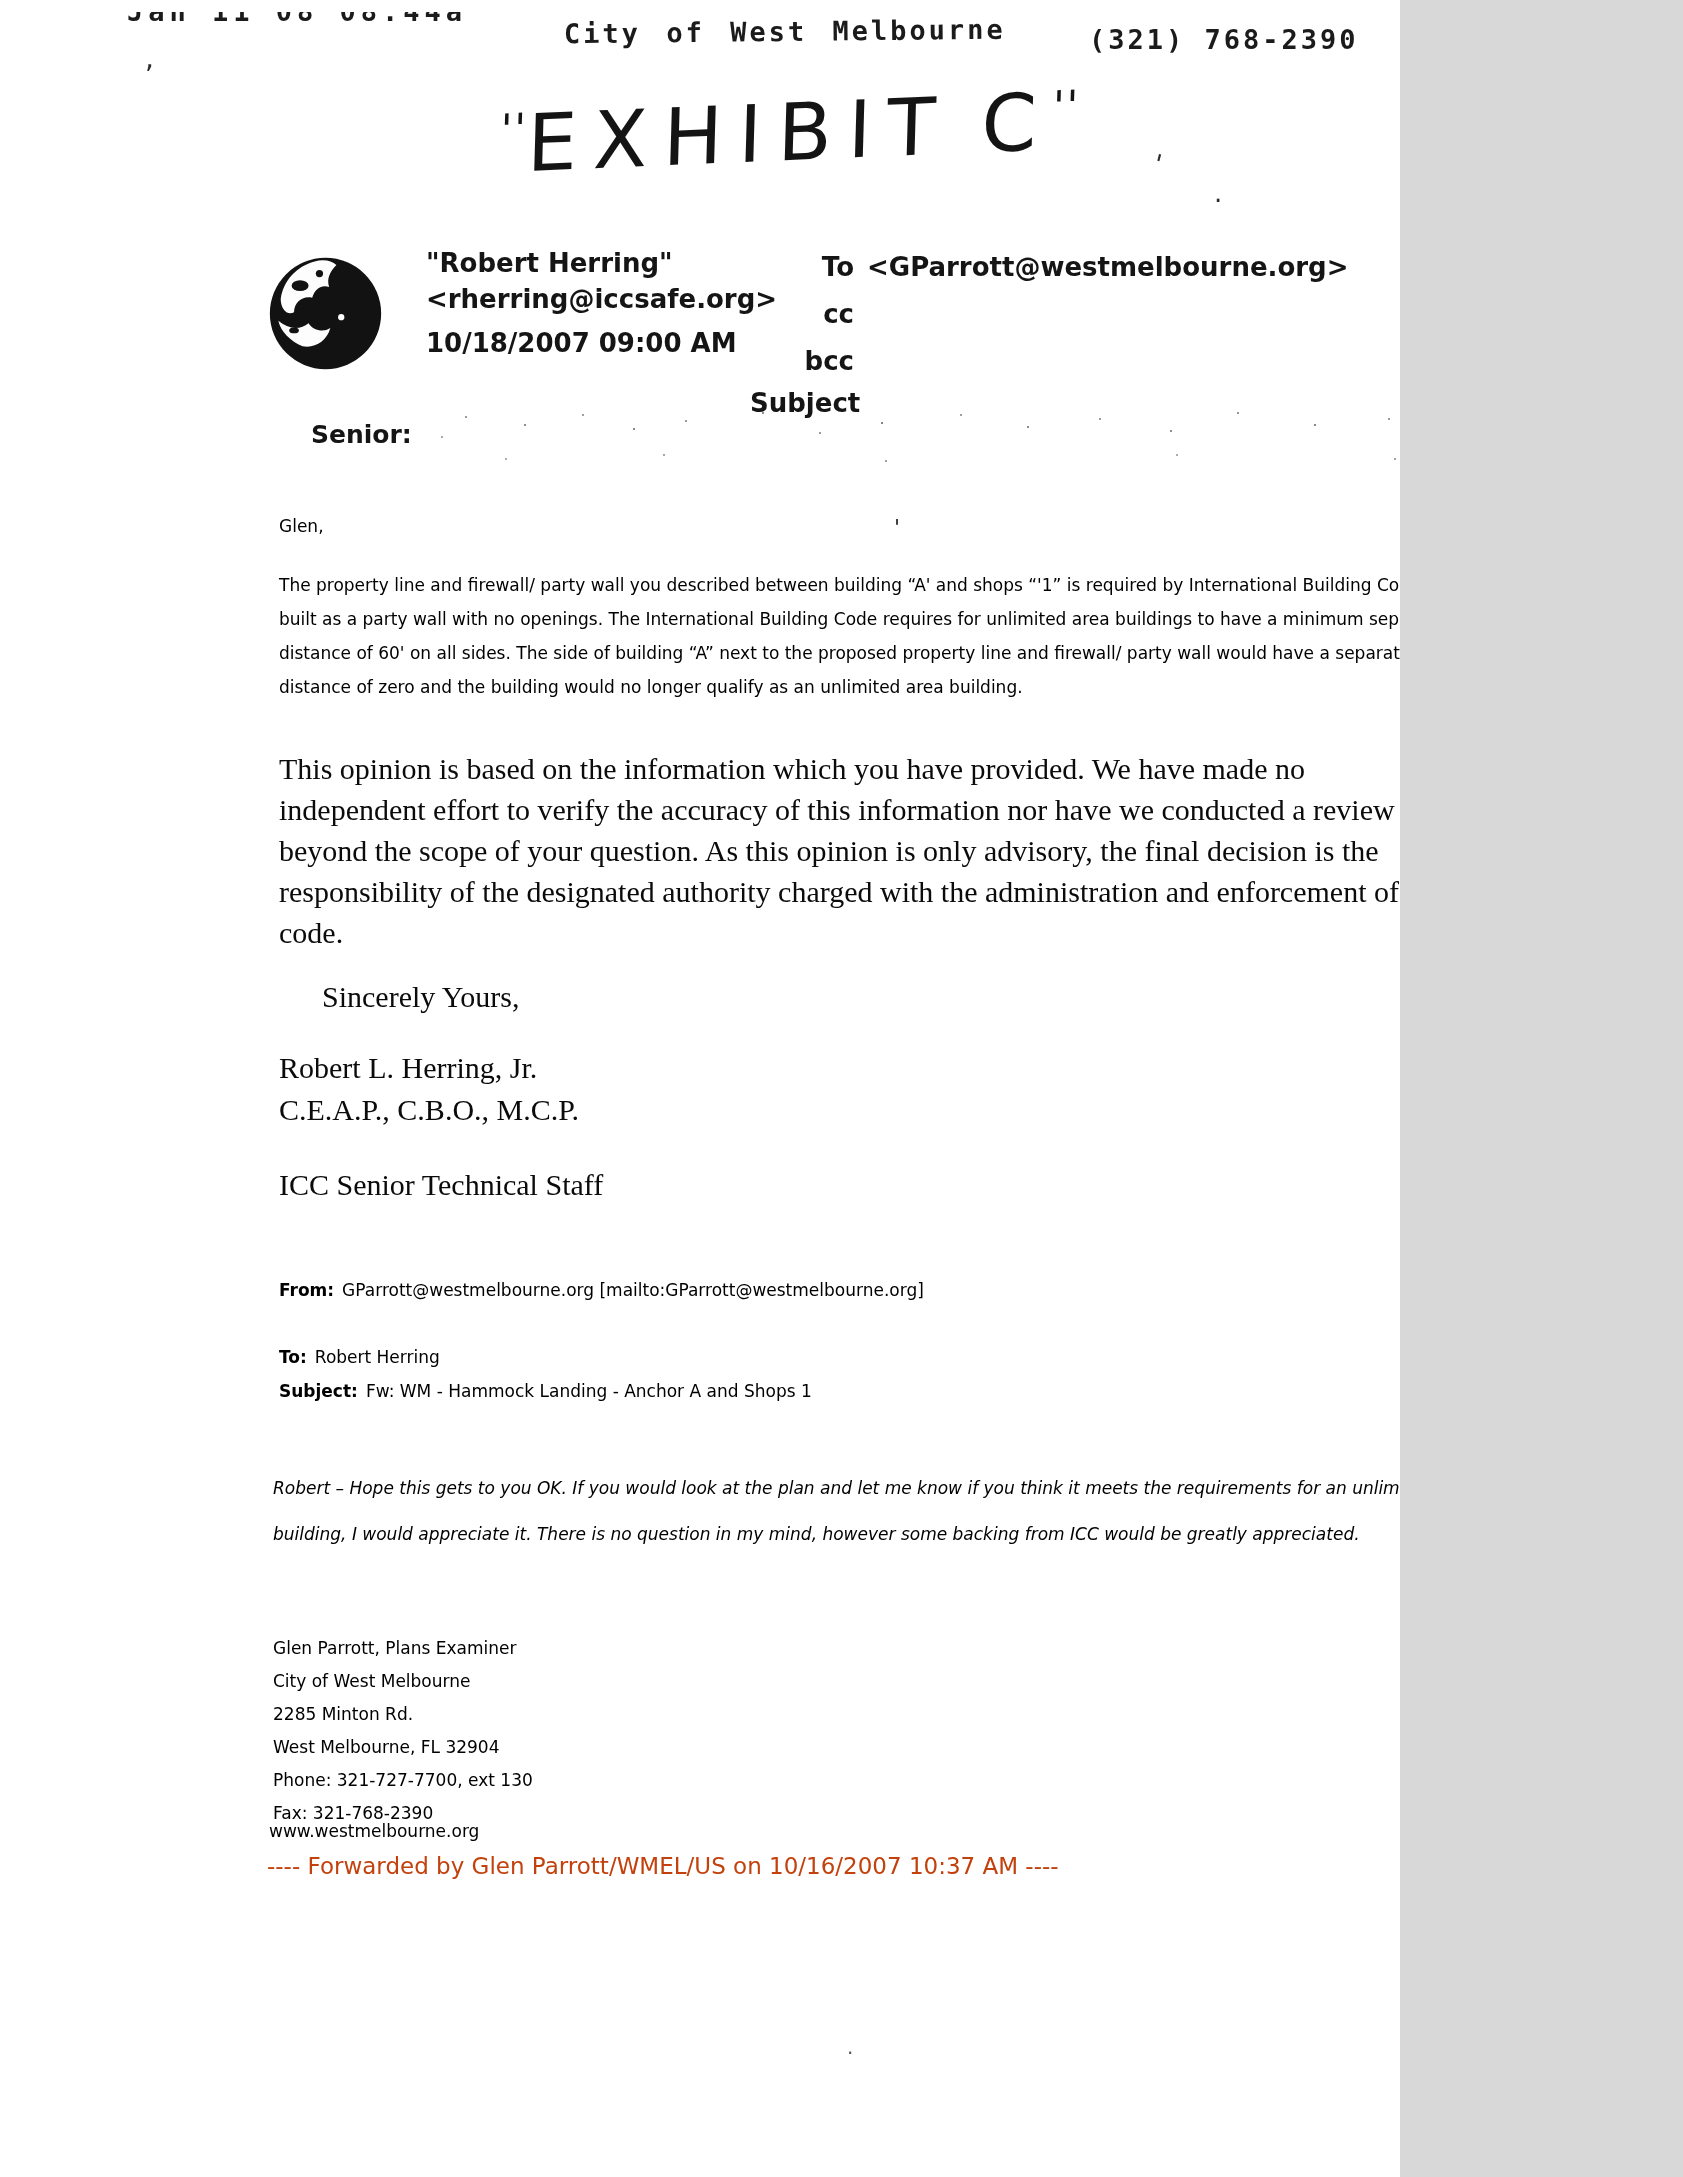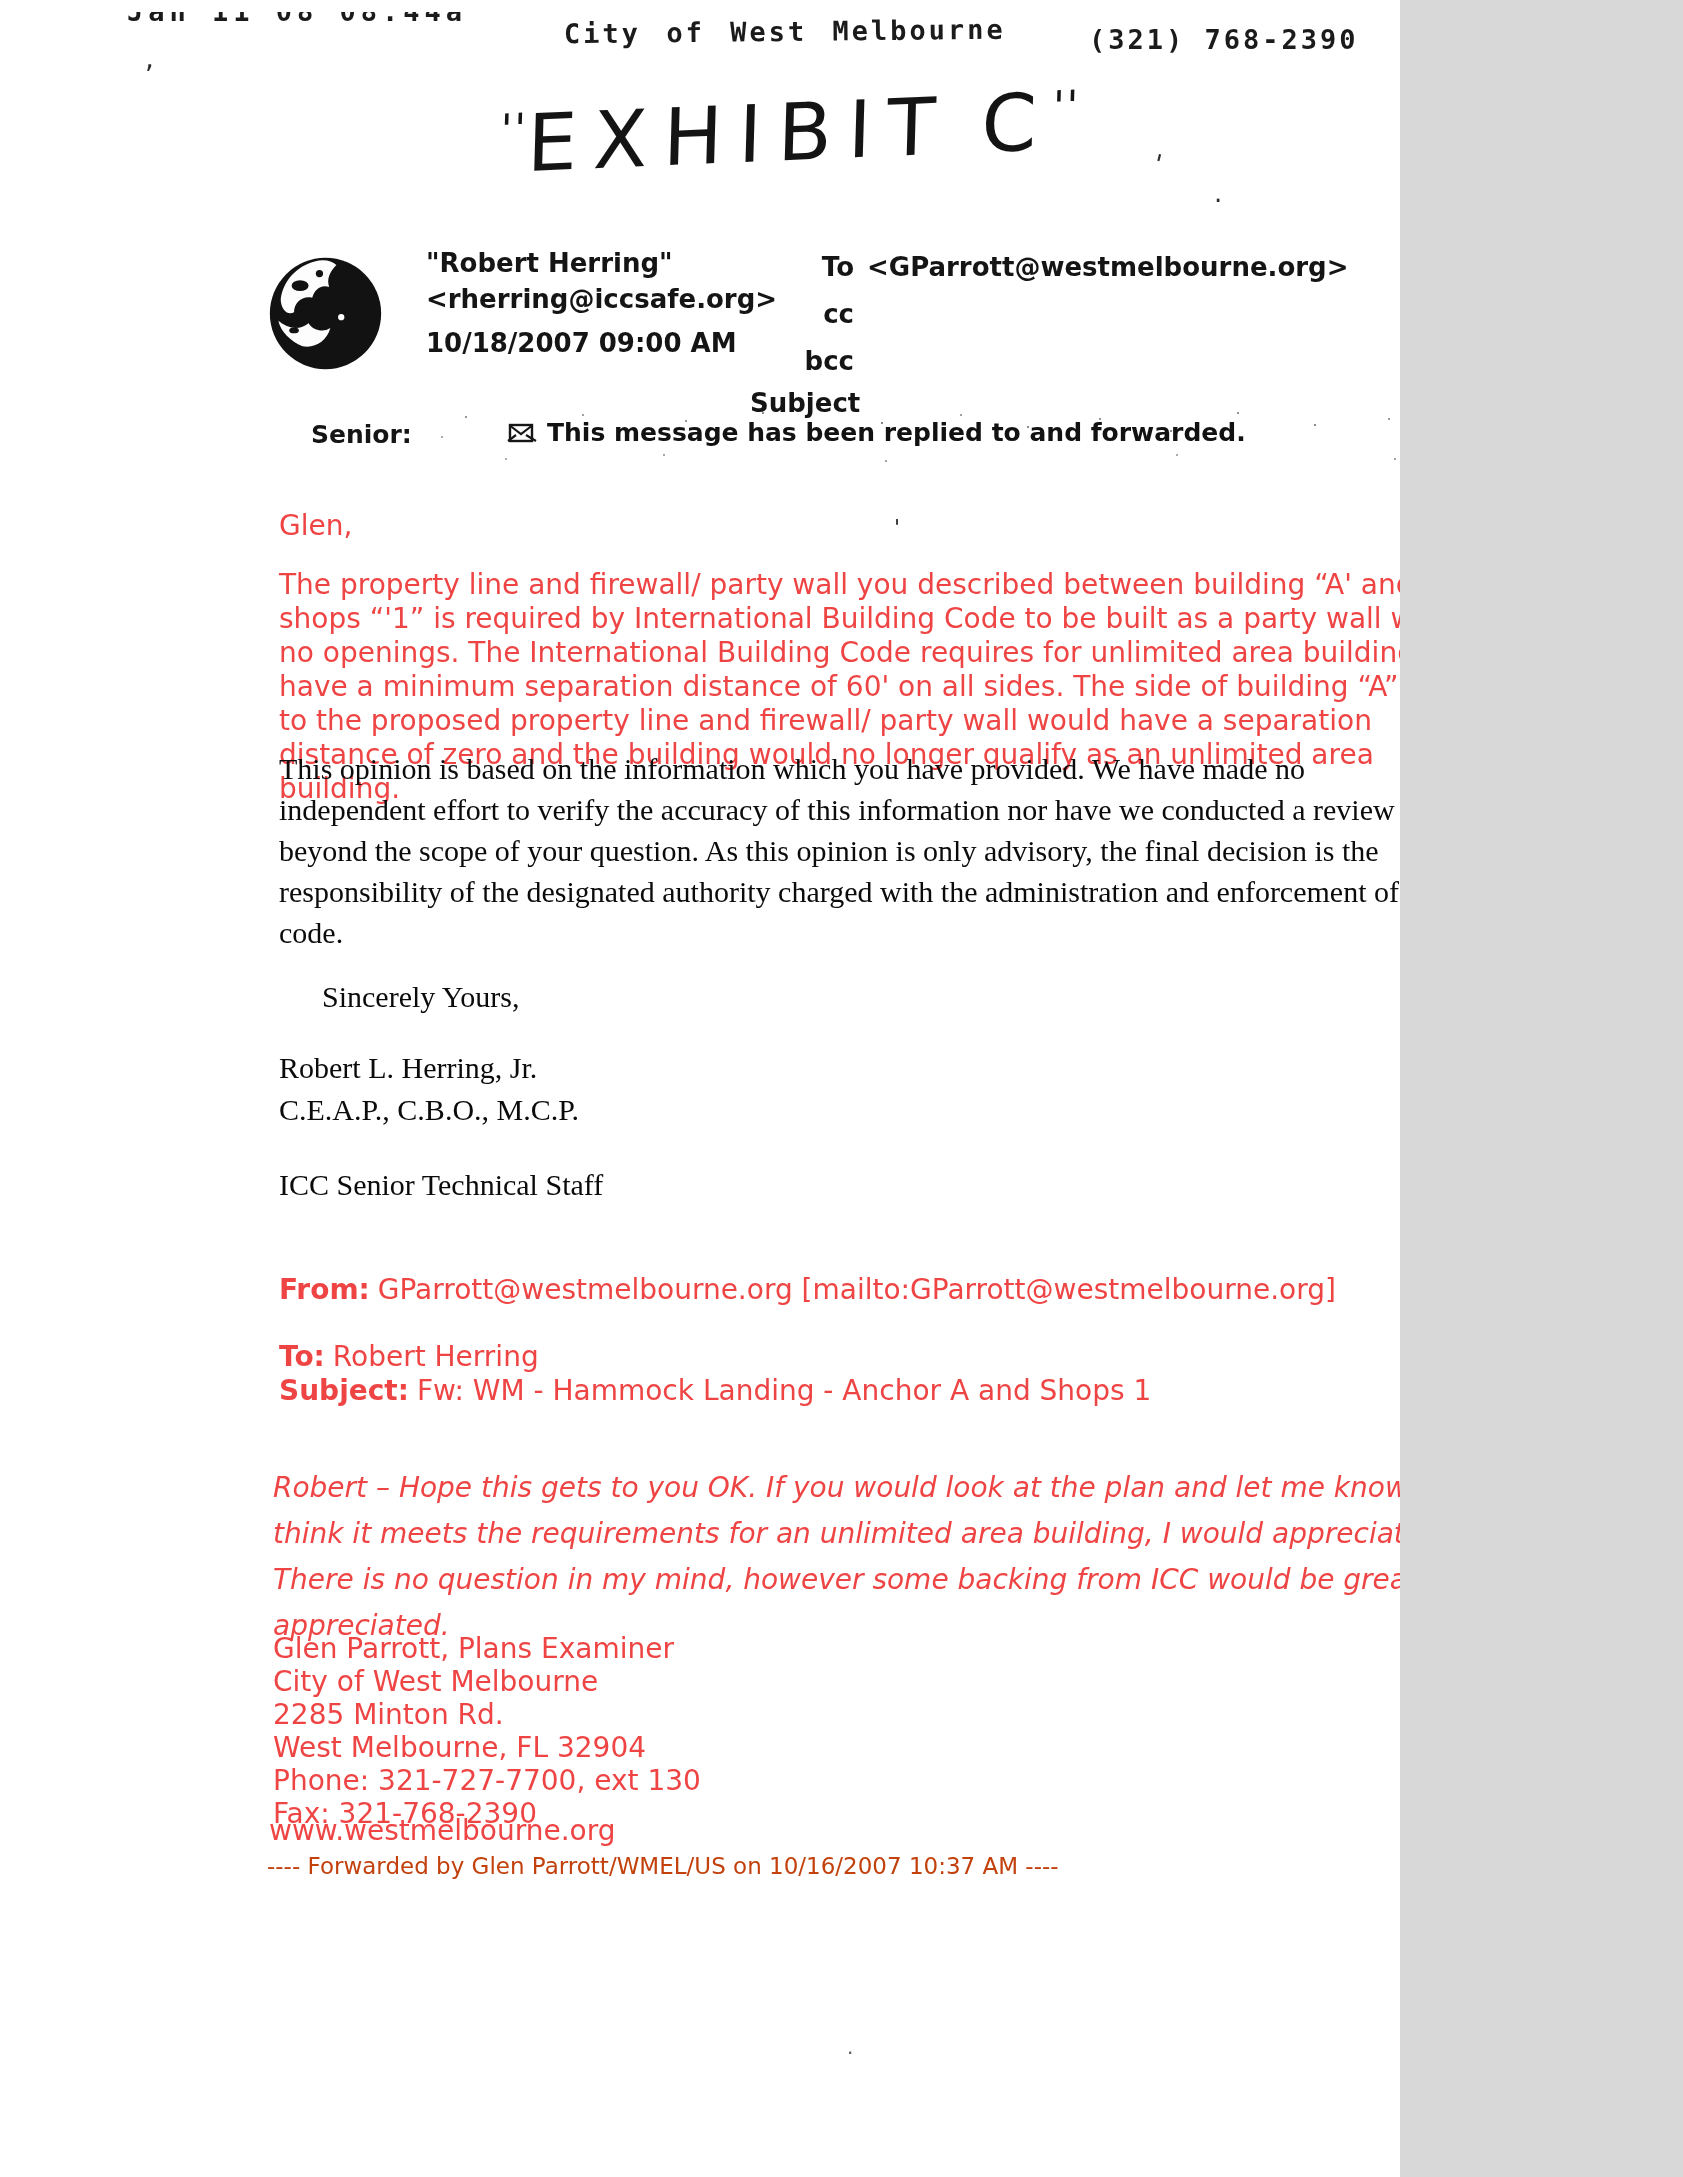--- a/index.html
+++ b/index.html
@@ -39,21 +39,21 @@
   
   .hdr{font-size:26px;font-weight:700;color:#151515;}
   .fld-label{position:absolute;width:104px;text-align:right;}
   .fld-value{position:absolute;left:867px;white-space:nowrap;}
 
   .history-label{left:311px;top:420px;}
   .history-line{left:507px;top:418px;display:flex;align-items:center;gap:10px;}
   .history-line .txt{font-size:25px;font-weight:700;}
 
   
-  .p-sans{font-size:28px;font-weight:400;line-height:34px;color:#ef4444;}
+  .p-sans{font-size:17px;font-weight:400;line-height:34px;color:#000000;}
   .p-serif{font-size:30px;font-weight:400;line-height:41px;color:#0b0b0b;}
   .lbl{font-weight:700;margin-right:8px;}
 
   .speck{width:2px;height:2px;background:#9a9a9a;
     box-shadow:
       59px 8px #8f8f8f,117px -2px #a0a0a0,168px 12px #8a8a8a,220px 4px #999999,
       297px -4px #909090,354px 16px #9a9a9a,416px 6px #858585,495px -2px #a39f9f,
       562px 10px #8d8d8d,634px 2px #999999,705px 14px #8f8f8f,772px -4px #959595,
       849px 8px #888888,923px 2px #9b9b9b,990px -2px #8e8e8e,
       40px 42px #b0b0b0,198px 38px #a5a5a5,420px 44px #a0a0a0,711px 38px #ababab,929px 42px #a2a2a2,
@@ -99,30 +99,20 @@
   <div class="abs sans hdr fld-label" style="left:750px;top:299px;">cc</div>
   <div class="abs sans hdr fld-value" style="top:299px;"></div>
 
   <div class="abs sans hdr fld-label" style="left:750px;top:346px;">bcc</div>
   <div class="abs sans hdr fld-value" style="top:346px;"></div>
 
   <div class="abs sans hdr fld-label" style="left:750px;top:388px;">Subject</div>
 
   <div class="abs speck" style="left:465px;top:416px;"></div>
   <div class="abs sans hdr history-label" style="font-size:25px;">Senior:</div>
-  <div class="abs history-line">
-    <span style="display:inline-block;line-height:0;">
-      <svg width="30" height="24" viewBox="0 0 30 24">
-        <rect x="3" y="4" width="22" height="16" fill="none" stroke="#161616" stroke-width="2.4"></rect>
-        <path d="M3.5 5 L14 13 L24.5 5" fill="none" stroke="#161616" stroke-width="2.2"></path>
-        <path d="M1 20 L9 14 M29 20 L19 14" stroke="#161616" stroke-width="2.2"></path>
-      </svg>
-    </span>
-    <span class="sans txt">This message has been replied to and forwarded.</span>
-  </div>
 
   <div class="abs sans p-sans" style="left:279px;top:509px;">Glen,</div>
 
   <div class="abs sans p-sans" style="left:279px;top:568px;width:1206px;">The property line and firewall/ party wall you described between building “A' and shops “'1” is required by International Building Code to be built as a party wall with no openings.  The International Building Code requires for unlimited area buildings to have a minimum separation distance of 60' on all sides.  The side of building “A” next to the proposed property line and firewall/ party wall would have a separation distance of zero and the building would no longer qualify as an unlimited area building.</div>
 
   <div class="abs serif p-serif" style="left:279px;top:748px;width:1178px;">This opinion is based on the information which you have provided.  We have made no independent effort to verify the accuracy of this information nor have we conducted a review beyond the scope of your question.  As this opinion is only advisory, the final decision is the responsibility of the designated authority charged with the administration and enforcement of this code.</div>
 
   <div class="abs serif p-serif" style="left:279px;top:976px;margin-left:43px;">Sincerely Yours,</div>
   <div class="abs serif p-serif" style="left:279px;top:1047px;">Robert L. Herring, Jr.</div>
   <div class="abs serif p-serif" style="left:279px;top:1089px;">C.E.A.P., C.B.O., M.C.P.</div>

